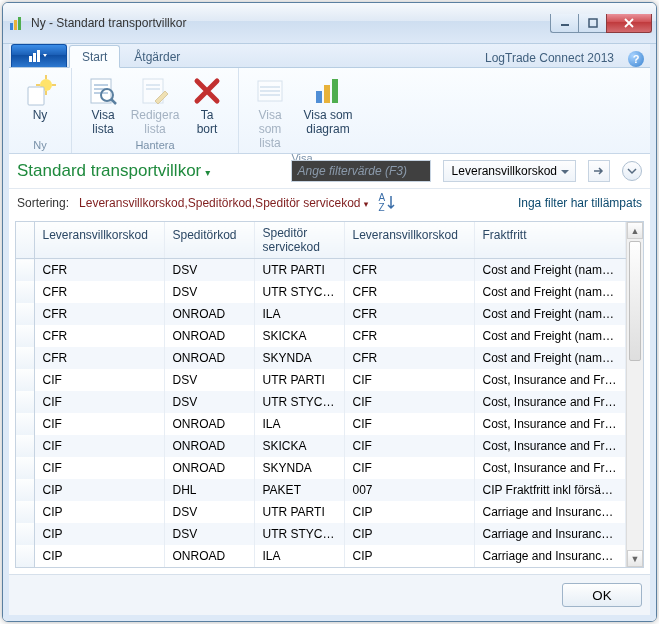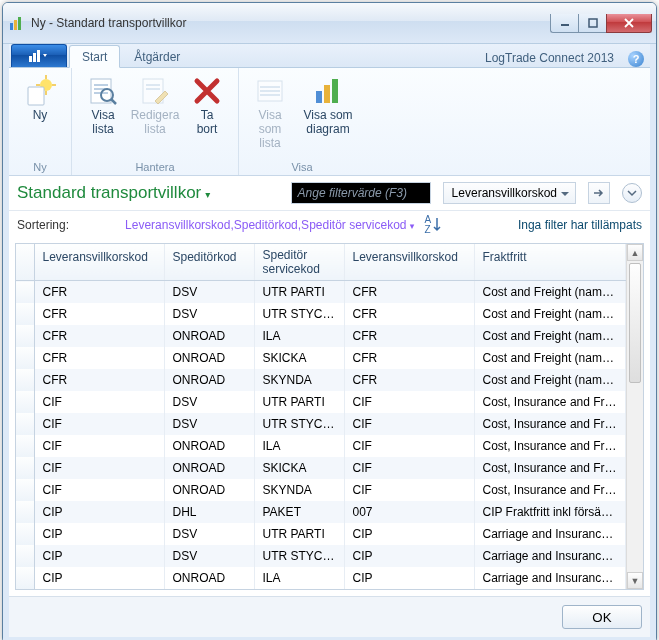--- a/index.html
+++ b/index.html
@@ -79,21 +79,21 @@
     width:16px; height:16px; border-radius:50%;
     background: radial-gradient(circle at 30% 30%, #a8d3ff, #3a83d0);
     color:#fff; font-weight:bold; font-size:11px;
     display:flex; align-items:center; justify-content:center;
   }
 
   .ribbon-body {
     background: linear-gradient(to bottom, #fafdff, #eef5fd);
     border-bottom: 1px solid #c7d7e8;
     display:flex;
-    height: 108px;
+    height: 86px;
   }
   .group { border-right: 1px solid #d6e2ef; padding: 2px 6px 0; display:flex; flex-direction:column;}
   .group-btns { display:flex; gap:2px; flex:1;}
   .rbtn {
     width: 50px; display:flex; flex-direction:column; align-items:center;
     padding: 4px 2px 0; border: 1px solid transparent; border-radius:3px;
     text-align:center; line-height:1.15; color:#2b4764;
   }
   .rbtn.disabled { color:#a4b2c2; }
   .rbtn .ic { width:32px; height:32px; margin-bottom:2px; display:flex; align-items:center; justify-content:center;}
@@ -103,21 +103,21 @@
   .subbar {
     display:flex; align-items:center; gap:12px;
     padding: 6px 8px;
     border-bottom: 1px solid #e2e9f1;
     background:#fff;
   }
   .page-title { color:#1f8a3d; font-size:17px; }
   .page-title .dd { font-size:10px; margin-left:4px;}
   .filter-input {
     margin-left:auto; width:140px; height:22px;
-    border:1px solid #c6d3e1; background:#000000;
+    border:1px solid #c6d3e1; background:#404040;
     color:#8a99aa; padding:0 6px; display:flex; align-items:center;
     font-style:italic;
   }
   .filter-drop {
     height:22px; border:1px solid #c6d3e1; background:linear-gradient(#fdfdfe,#eef3f9);
     padding:0 18px 0 8px; display:flex; align-items:center; position:relative;
   }
   .filter-drop::after{
     content:""; position:absolute; right:6px; top:9px;
     border:4px solid transparent; border-top-color:#556a80;
@@ -131,21 +131,21 @@
     width:20px; height:20px; border:1px solid #aebfd1; border-radius:50%;
     background:linear-gradient(#fdfdfe,#e6eef7);
     display:flex; align-items:center; justify-content:center;
   }
 
   .sortbar {
     display:flex; align-items:center; gap:10px;
     padding: 4px 8px 8px; background:#fff;
   }
   .sortbar .lbl { color:#333; }
-  .sortbar .val { color:#8b5cf6; flex:0 0 auto;margin-left:46px;}
+  .sortbar .val { color:#7f1d1d; flex:0 0 auto;}
   .sort-icon { display:flex; align-items:center; gap:2px; color:#3b6ea8;}
   .sortbar .filters-status { margin-left:auto; color:#0c4a6e;}
 
   
   .grid-wrap { position:relative; border:1px solid #c6d3e1; margin: 0 6px 6px; }
   .grid {
     width:100%; border-collapse:collapse; table-layout:fixed;
   }
   .grid th, .grid td {
     text-align:left; padding: 4px 8px; font-size:12px;

